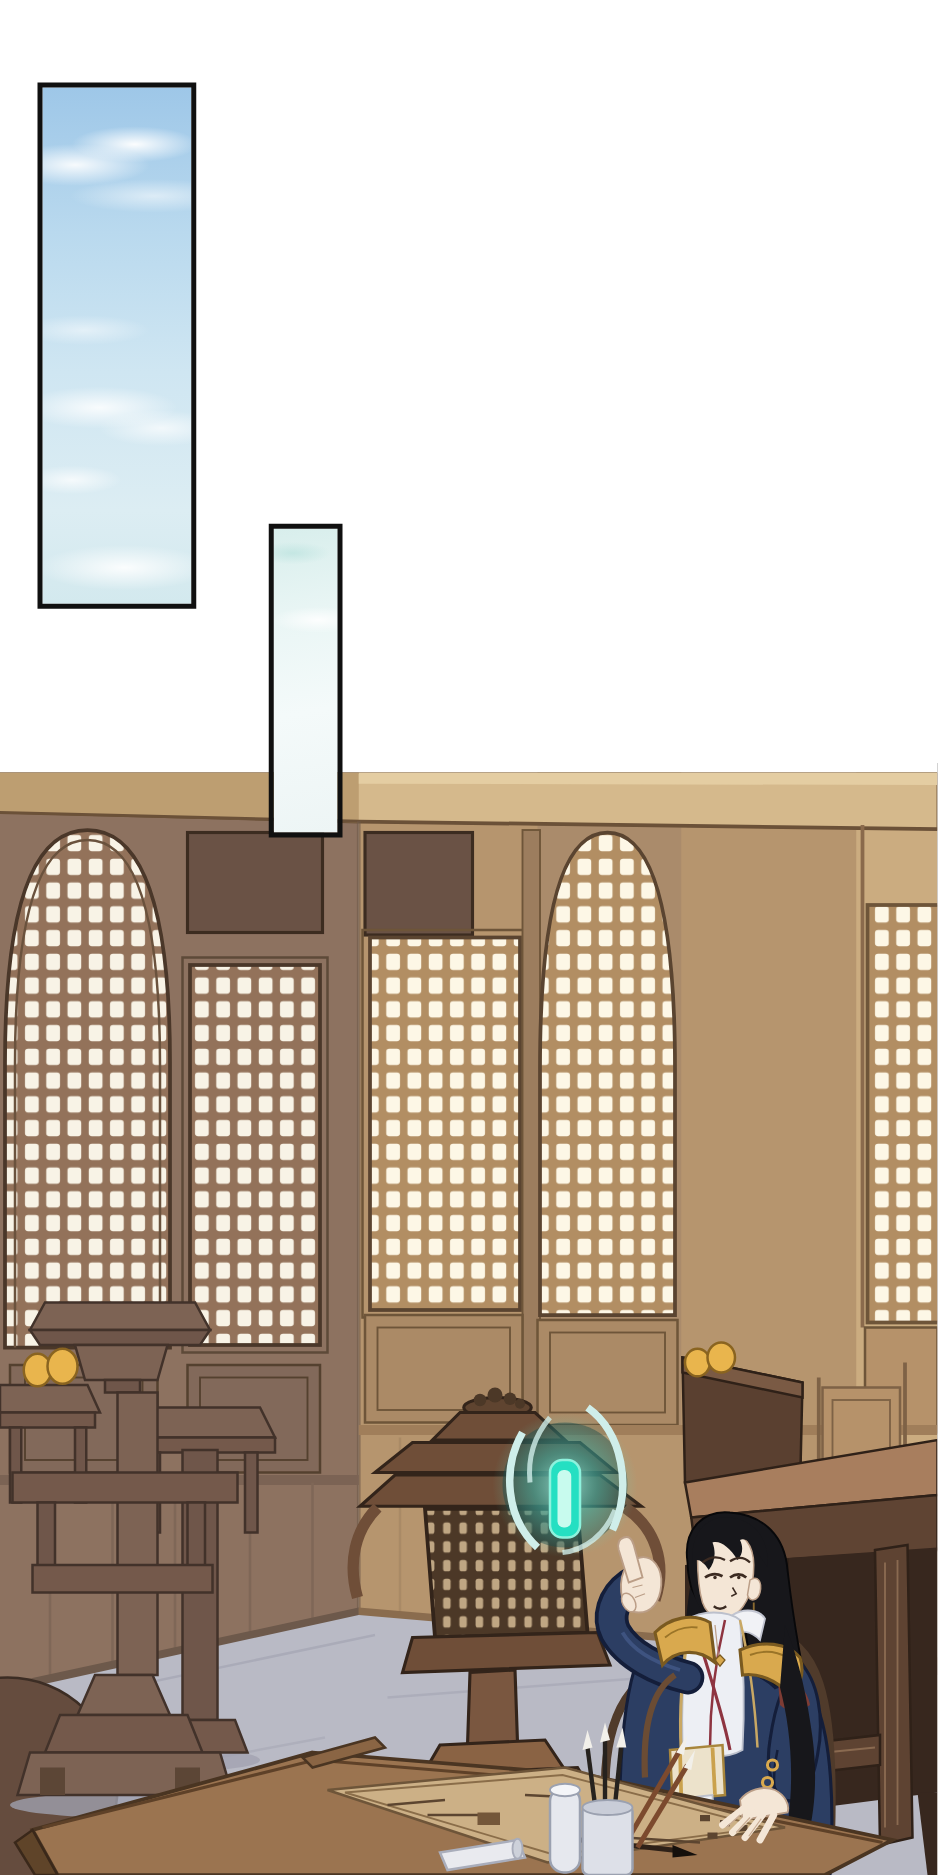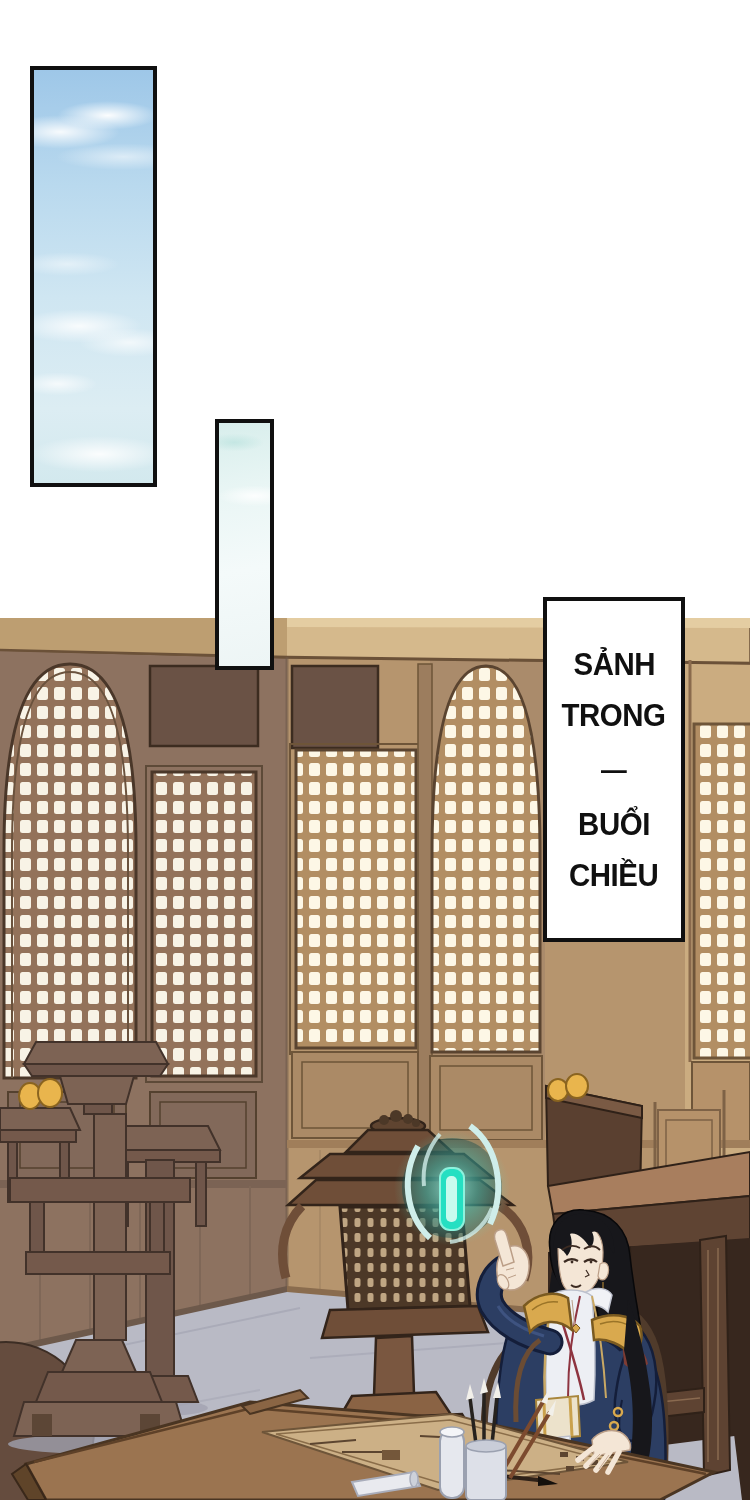--- a/index.html
+++ b/index.html
@@ -373,21 +373,14 @@
           <line x1="609" y1="1455" x2="599" y2="1469"></line>
         </g>
       </g>
     </g>
   </svg>
   </div>
 
   <div class="panel panel-a"></div>
   <div class="panel panel-b"></div>
 
-  <div class="caption">
-    <div class="cap-line">SẢNH</div>
-    <div class="cap-line">TRONG</div>
-    <div class="cap-line cap-dash">—</div>
-    <div class="cap-line">BUỔI</div>
-    <div class="cap-line">CHIỀU</div>
-  </div>
 
 </div>
 
 </body></html>

